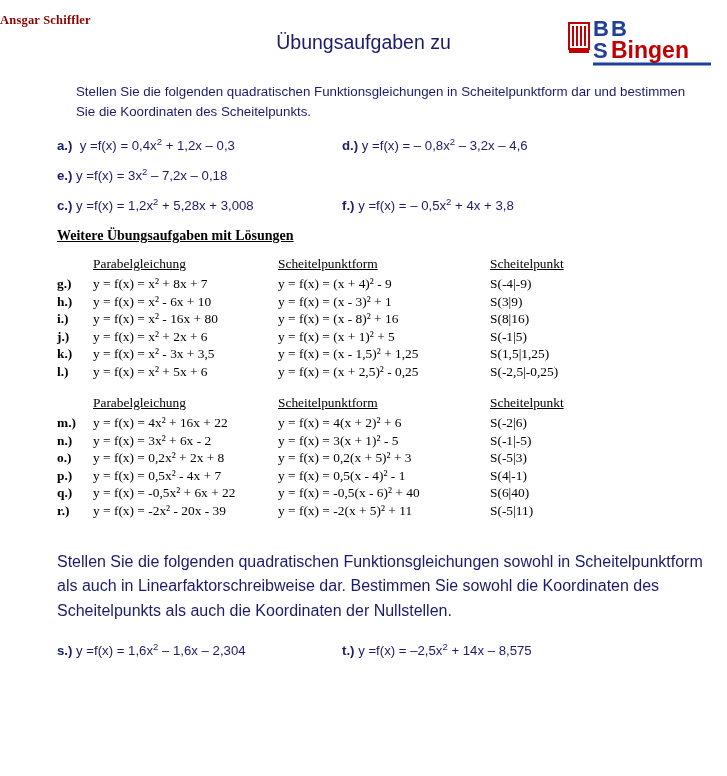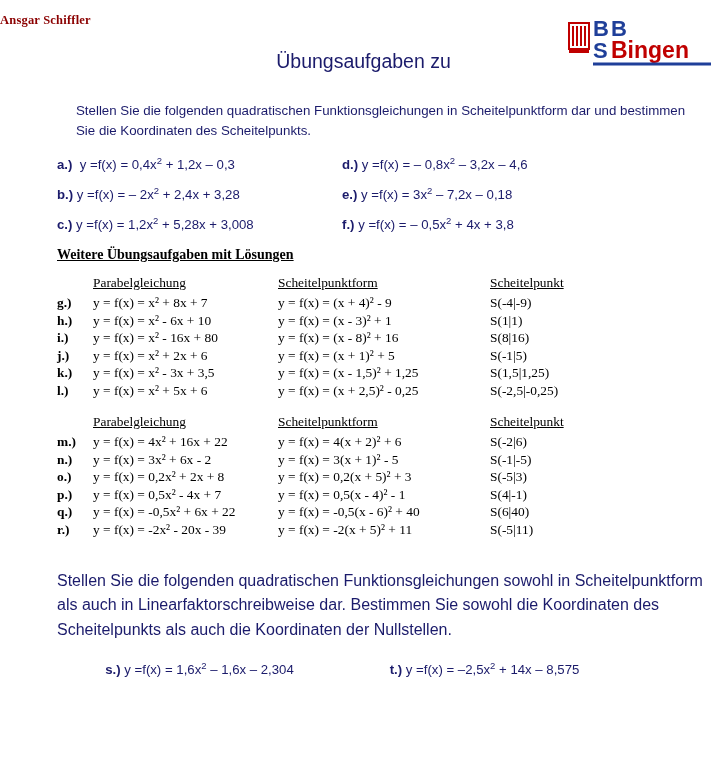--- a/index.html
+++ b/index.html
@@ -16,21 +16,21 @@
   
   .author {
     text-align:left;
     color:#8B0000;
     font-family:"Liberation Serif", serif;
     font-weight:bold;
     font-size:12.5px;
     padding-top:13px;
     letter-spacing:0.2px;
   }
-  .title-wrap { text-align:center; margin-top:21px; }
+  .title-wrap { text-align:center; margin-top:2px; }
   .title-line {
     font-family:"Liberation Sans", sans-serif;
     font-size:19.5px;
     color:#1b1b6b;
     line-height:1.32;
     letter-spacing:0px;
   }
 
   
   .logo {
@@ -80,21 +80,21 @@
   .tbl2 { margin-top:14px; }
 
   
   .bottom-intro {
     font-family:"Liberation Sans", sans-serif;
     font-size:16px;
     color:#1b1b6b;
     line-height:1.52;
     margin:30px 22px 0 57px;
   }
-  .bottom-ex { margin:20px 8px 0 57px; display:flex;text-align:center; }
+  .bottom-ex { margin:20px 8px 0 57px; display:flex; }
   .bottom-ex .ex-col { width:285px; }
 </style>
 </head>
 <body>
 
 <div class="page">
 
   <div class="logo">
     <svg width="146" height="62" viewBox="0 0 146 62" xmlns="http://www.w3.org/2000/svg" aria-hidden="true">
 
@@ -134,24 +134,20 @@
         &nbsp;<span>y =f(x) = 0,4x</span><sup>2</sup><span> + 1,2x  – 0,3</span>
       </div>
       <div class="ex-col">
         <span class="lbl">d.)</span>
         <span>y =f(x) = – 0,8x</span><sup>2</sup><span> – 3,2x  – 4,6</span>
       </div>
     </div>
 
     <div class="ex-row">
       <div class="ex-col">
-        <span class="lbl">b.)</span>
-        <span>y =f(x) = – 2x</span><sup>2</sup><span> + 2,4x  + 3,28</span>
-      </div>
-      <div class="ex-col">
         <span class="lbl">e.)</span>
         <span>y =f(x) = 3x</span><sup>2</sup><span> – 7,2x  – 0,18</span>
       </div>
     </div>
 
     <div class="ex-row">
       <div class="ex-col">
         <span class="lbl">c.)</span>
         <span>y =f(x) = 1,2x</span><sup>2</sup><span> + 5,28x  + 3,008</span>
       </div>
@@ -176,21 +172,21 @@
     <tr>
       <td class="c-lbl">g.)</td>
       <td class="c-par">y = f(x) = x² + 8x + 7</td>
       <td class="c-sp">y = f(x) = (x + 4)² - 9</td>
       <td class="c-s">S(-4|-9)</td>
     </tr>
     <tr>
       <td class="c-lbl">h.)</td>
       <td class="c-par">y = f(x) = x² - 6x + 10</td>
       <td class="c-sp">y = f(x) = (x - 3)² + 1</td>
-      <td class="c-s">S(1|1)</td>
+      <td class="c-s">S(3|9)</td>
     </tr>
     <tr>
       <td class="c-lbl">i.)</td>
       <td class="c-par">y = f(x) = x² - 16x + 80</td>
       <td class="c-sp">y = f(x) = (x - 8)² + 16</td>
       <td class="c-s">S(8|16)</td>
     </tr>
     <tr>
       <td class="c-lbl">j.)</td>
       <td class="c-par">y = f(x) = x² + 2x + 6</td>

